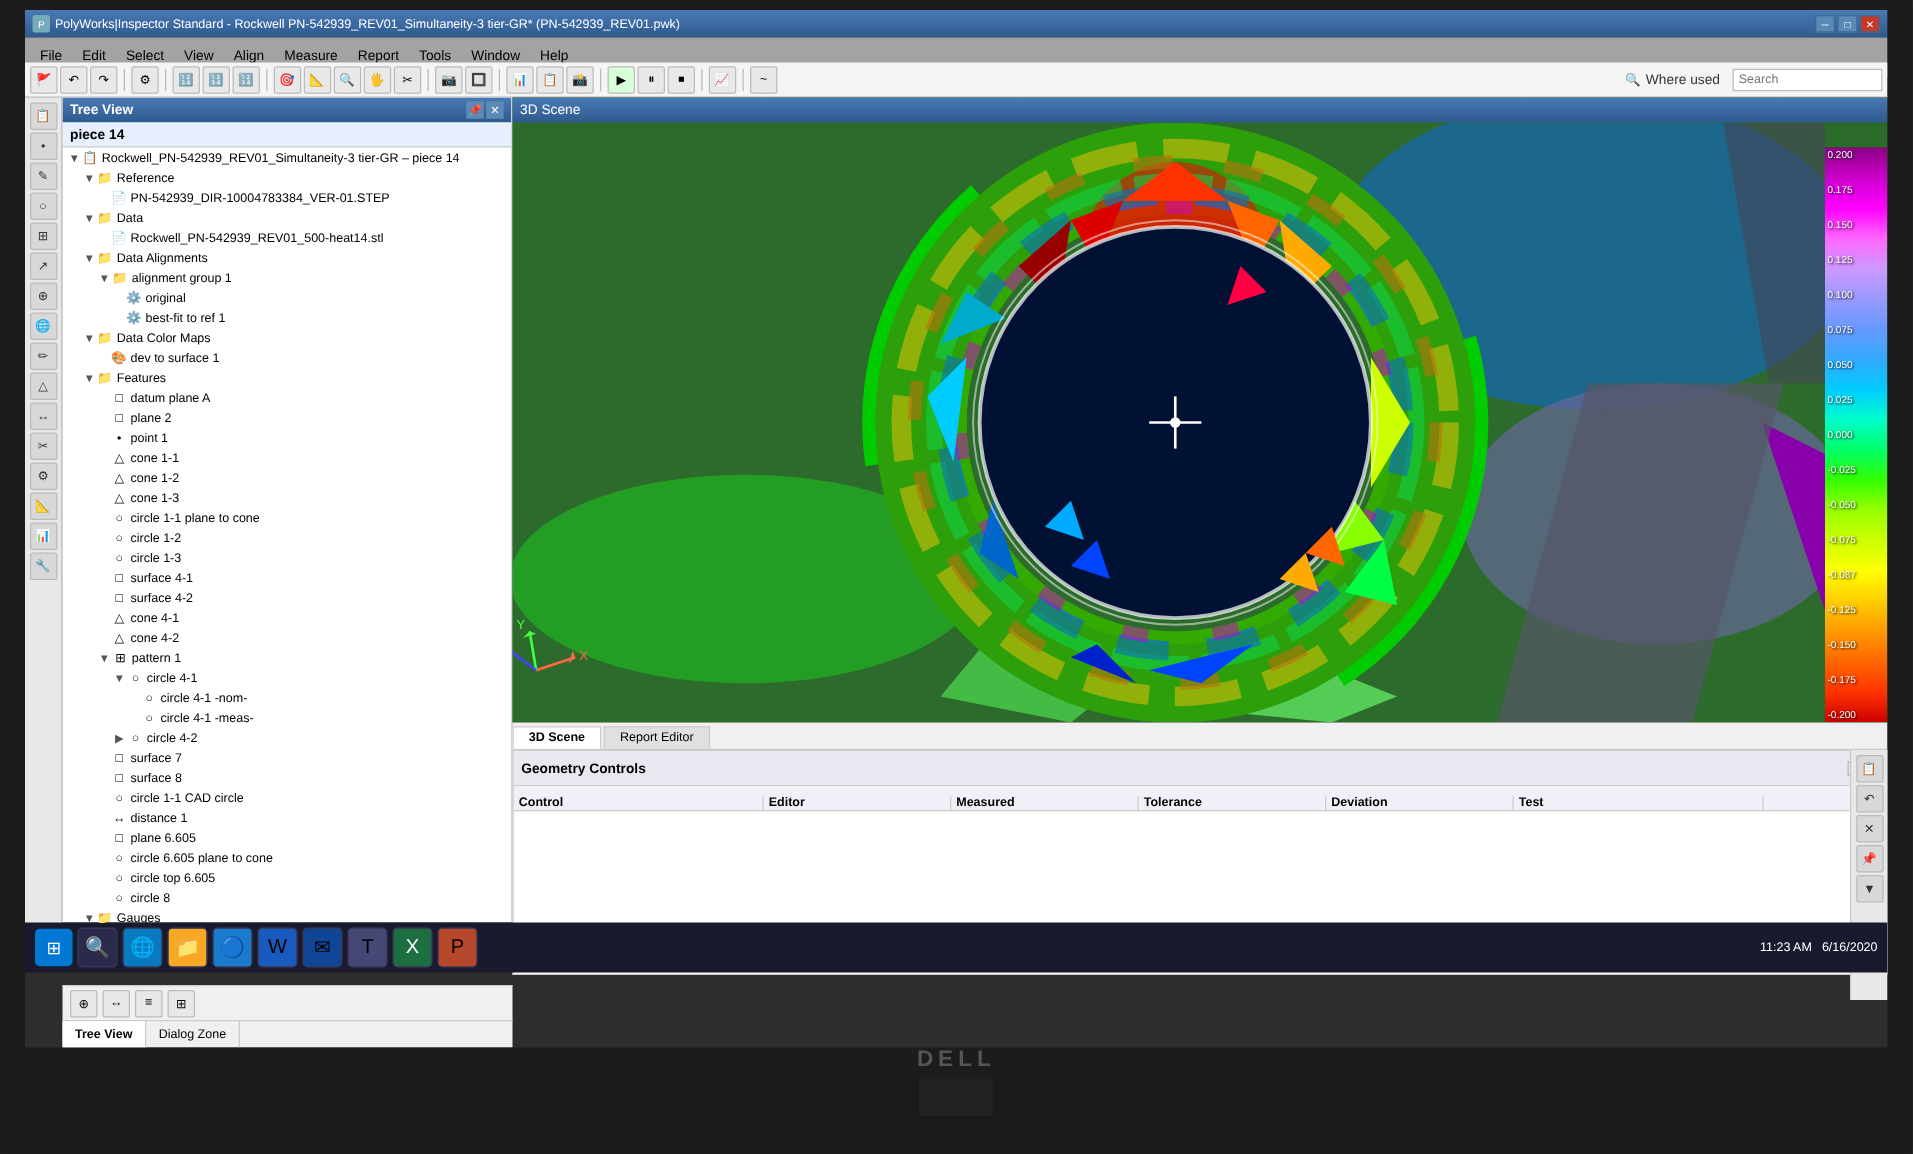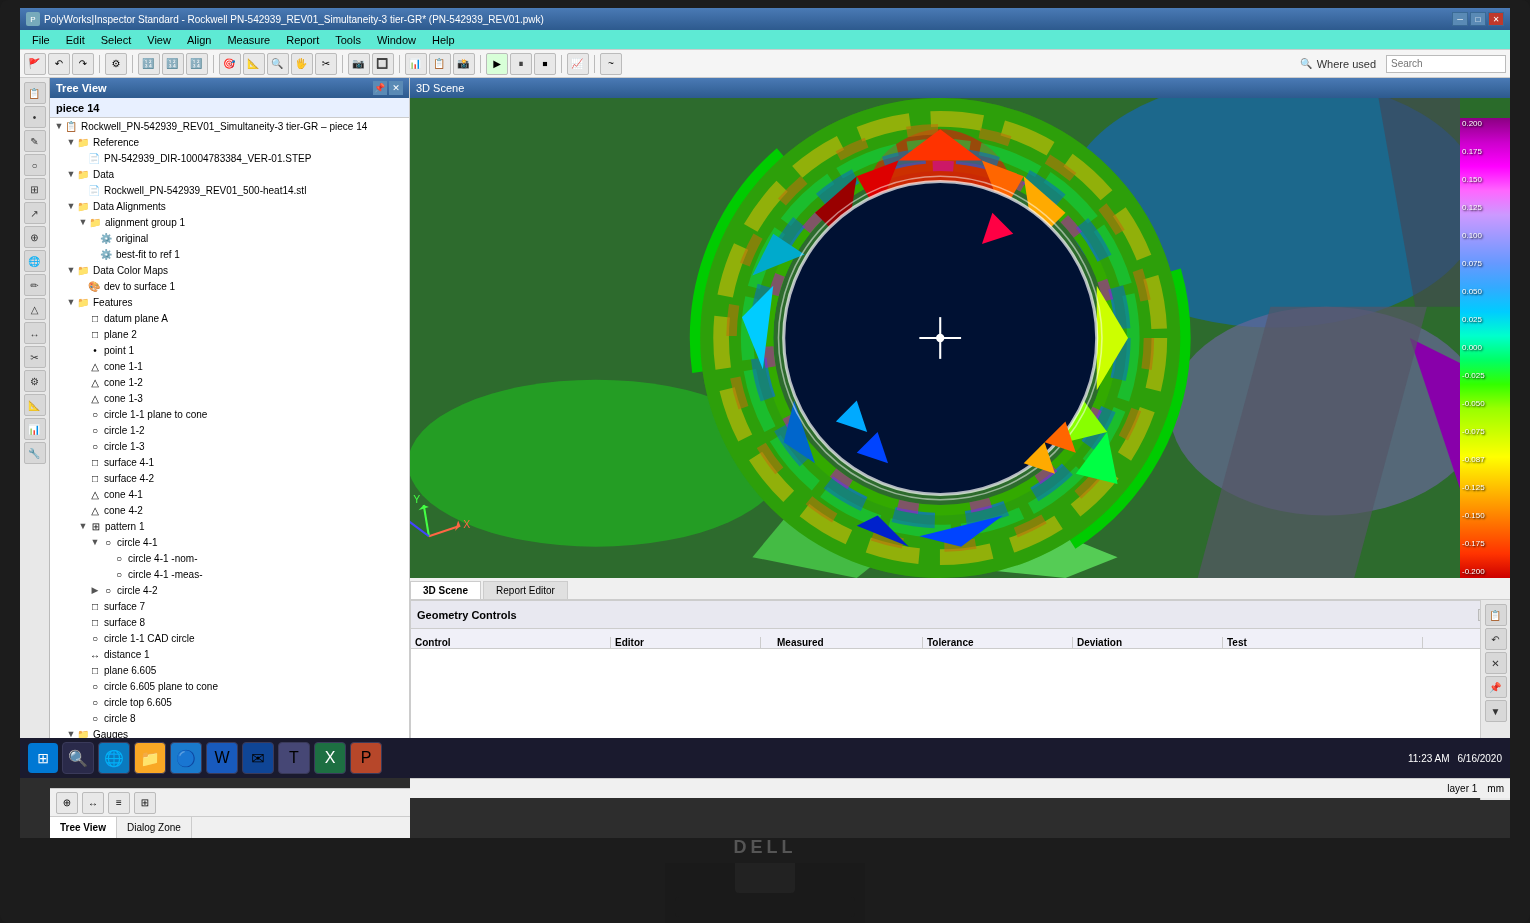--- a/index.html
+++ b/index.html
@@ -84,24 +84,24 @@
     }
 
     .title-btn.close { background: #c0392b; }
 
     
     .menu-bar {
       position: absolute;
       top: 22px; left: 0;
       width: 100%;
       height: 20px;
-      background: #5eead4;
-      display: flex;
-      align-items: center;
-      padding: 4px 4px;
+      background: #a3a3a3;
+      display: flex;
+      align-items: center;
+      padding: 15px 4px;
       border-bottom: 1px solid #ccc;
       font-size: 11px;
       color: #000;
     }
 
     .menu-item {
       padding: 2px 8px;
       cursor: pointer;
     }
 
@@ -456,21 +456,21 @@
       display: flex;
       align-items: center;
       padding: 0 4px;
       font-size: 10px;
       font-weight: bold;
       color: #000;
     }
 
     .geo-col-control { width: 200px; }
     .geo-col-nominal { width: 150px; }
-    .geo-col-measured { width: 150px; margin-left: 12px; }
+    .geo-col-measured { width: 150px; }
     .geo-col-tolerance { width: 150px; }
     .geo-col-deviation { width: 150px; }
     .geo-col-test { width: 200px; }
 
     .geometry-empty {
       padding: 20px;
       text-align: center;
       color: #666;
       font-size: 11px;
     }
@@ -1111,24 +1111,20 @@
     </div>
 
     <div class="right-panel-controls">
       <div class="right-icon">📋</div>
       <div class="right-icon">↶</div>
       <div class="right-icon">✕</div>
       <div class="right-icon">📌</div>
       <div class="right-icon">▼</div>
     </div>
 
-    <div class="status-bar">
-      <span>layer 1</span>
-      <span>mm</span>
-    </div>
 
     <div class="taskbar">
       <div class="taskbar-start">⊞</div>
       <div class="taskbar-app">🔍</div>
       <div class="taskbar-app" style="background:#0a7abf;">🌐</div>
       <div class="taskbar-app" style="background:#f9a825;">📁</div>
       <div class="taskbar-app" style="background:#1a7acc;">🔵</div>
       <div class="taskbar-app" style="background:#185abd;">W</div>
       <div class="taskbar-app" style="background:#0f4595;">✉</div>
       <div class="taskbar-app" style="background:#464775;">T</div>

